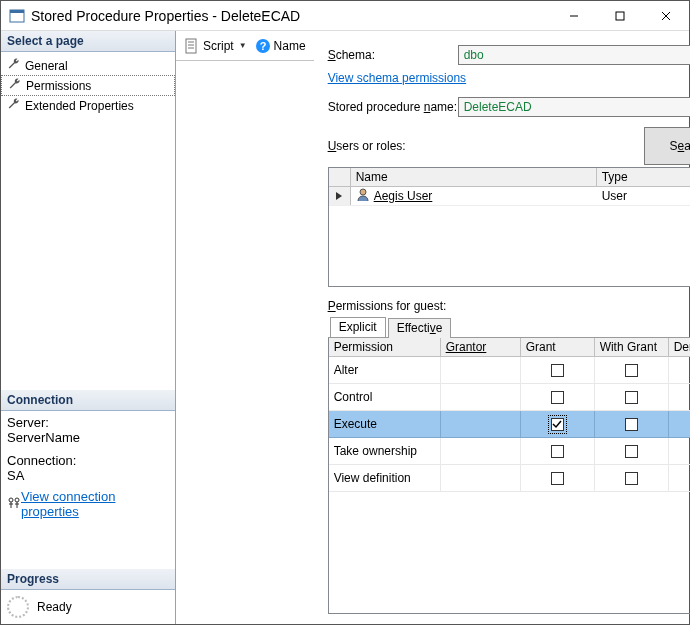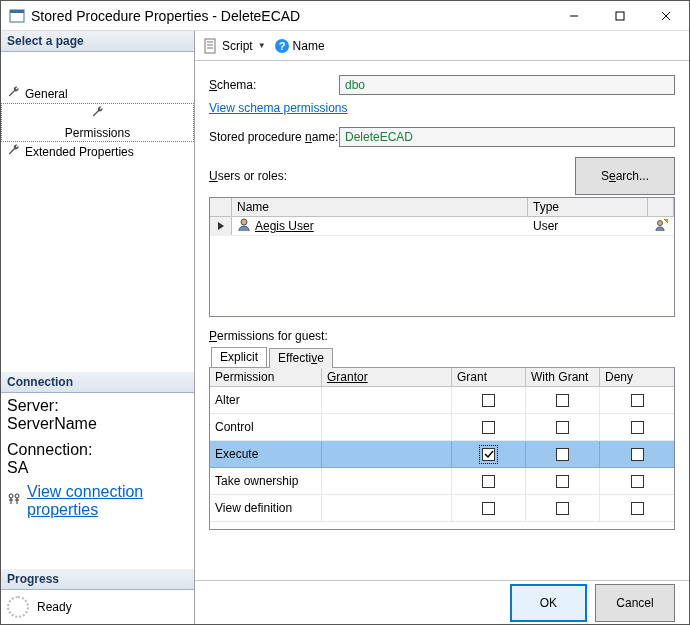--- a/index.html
+++ b/index.html
@@ -4,34 +4,34 @@
 <style>
   * { box-sizing: border-box; }
   html, body { margin:0; padding:0; font-family: "Segoe UI", Tahoma, sans-serif; font-size: 12px; color:#000; background:#fff; }
   .window { width: 690px; height: 625px; border: 1px solid #555; display:flex; flex-direction:column; background:#fff; }
   .titlebar { height: 30px; display:flex; align-items:center; border-bottom:1px solid #ddd; }
   .titlebar .icon { width:16px; height:16px; margin:0 6px 0 8px; }
   .titlebar .title { flex:1; font-size:14px; }
   .titlebar .winbtns { display:flex; }
   .winbtn { width:46px; height:30px; display:flex; align-items:center; justify-content:center; }
   .body { flex:1; display:flex; min-height:0; }
-  .sidebar { width: 194px; border-right:1px solid #a0a0a0; display:flex; flex-direction:column; }
+  .sidebar { width: 175px; border-right:1px solid #a0a0a0; display:flex; flex-direction:column; }
   .sectionhdr { background: linear-gradient(#eef2f7,#dde4ed); border-bottom:1px solid #9fb4cb; padding:3px 6px; font-weight:bold; color:#1b365d; }
-  .navlist { padding:4px 0;margin-top:28px; }
+  .navlist { padding:4px 0; }
   .navitem { display:flex; align-items:center; padding:1px 6px; gap:4px; cursor:default; }
-  .navitem.selected { background:#fff; border:1px dotted #777;flex-direction:column; }
+  .navitem.selected { background:#fff; border:1px dotted #777; }
   .wrench { width:14px; height:14px; }
   .spacer { flex:1; }
-  .connblock { padding:4px 6px 10px 6px; font-size:16px; }
+  .connblock { padding:4px 6px 10px 6px; font-size:13px; }
   .connblock .lbl { color:#000; }
   .link { color:#0066cc; text-decoration:underline; cursor:pointer; }
-  .connrow { display:flex; gap:6px; align-items:center; margin-top:6px;}
+  .connrow { display:flex; align-items:center; margin-top:6px;}
   .progress { padding:6px; display:flex; align-items:center; gap:8px; }
   .spinner { width:22px; height:22px; border:2px dotted #bbb; border-radius:50%; }
-  .main { flex:1; display:flex; flex-direction:column; min-width:0;justify-content:center; }
+  .main { flex:1; display:flex; flex-direction:row; min-width:0; }
   .toolbar { height:30px; border-bottom:1px solid #c4c4c4; display:flex; align-items:center; padding:0 8px; gap:8px; }
   .tbitem { display:flex; align-items:center; gap:3px; cursor:default; }
   .tbicon { width:16px; height:16px; }
   .dropchev { font-size:8px; color:#333; margin-left:2px;}
   .content { flex:1; padding:14px 14px 0px 14px; display:flex; flex-direction:column; min-height:0; }
   .row { display:flex; align-items:center; margin-bottom:10px; }
   .lblcol { width:130px; text-decoration: underline dotted transparent;}
   .ul-letter { text-decoration: underline; }
   input.txt { flex:1; height:20px; border:1px solid #7a7a7a; padding:1px 5px; background:#fff; font-family:inherit; font-size:12px; }
   input.txt[readonly] { background:#f6f6f6; color:#15803d; }

